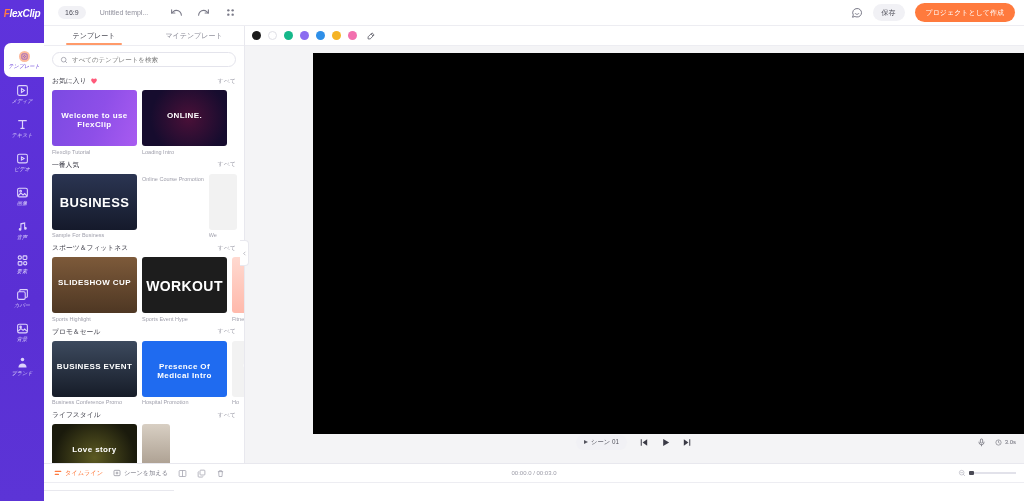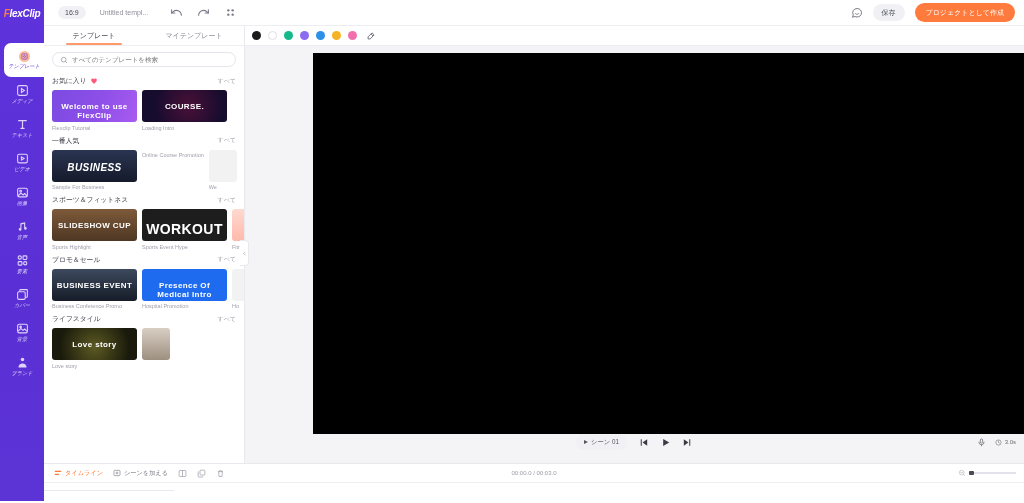--- a/index.html
+++ b/index.html
@@ -100,21 +100,21 @@
     display: flex; align-items: center; padding-right: 8px;
     margin-bottom: 4px; height: 10px;
   }
   .sec-title { font-size: 6.8px; color: #3b3b46; }
   .heart { margin-left: 4px; width: 8px; height: 8px; color: #ff5a7a; }
   .heart svg { width: 8px; height: 8px; display: block; }
   .sec-all { margin-left: auto; font-size: 6px; color: #9a9aa6; cursor: pointer; }
   .cards { display: flex; gap: 5px; }
   .card { cursor: pointer; flex: none; }
   .thumb {
-    width: 85px; height: 32px; border-radius: 3px; overflow: hidden;
+    width: 85px; height: 56px; border-radius: 3px; overflow: hidden;
     position: relative; background: #222;
   }
   .thumb.narrow { width: 40px; }
   .thumb.tall { width: 28px; }
   .card-label {
     font-size: 5.5px; color: #a0a0ac; margin-top: 2.5px;
     white-space: nowrap; overflow: hidden; max-width: 86px;
   }
   .thumb-txt {
     position: absolute; left: 0; right: 0; text-align: center;
@@ -394,35 +394,35 @@
           </div>
           <div class="cards">
             <div class="card">
               <div class="thumb t-tutorial">
                 <div class="thumb-txt" style="top: 38%; font-size: 8px;">Welcome to use FlexClip</div>
               </div>
               <div class="card-label">Flexclip Tutorial</div>
             </div>
             <div class="card">
               <div class="thumb t-loading">
-                <div class="thumb-txt" style="top: 38%; font-size: 8px;">COURSE.</div>
+                <div class="thumb-txt" style="top: 38%; font-size: 8px;">ONLINE.</div>
               </div>
               <div class="card-label">Loading Intro</div>
             </div>
           </div>
         </div>
         <div class="section">
           <div class="sec-head">
             <span class="sec-title">一番人気</span>
             <span class="sec-all">すべて</span>
           </div>
           <div class="cards">
             <div class="card">
               <div class="thumb t-business">
-                <div class="thumb-txt" style="top: 38%; font-size: 10px; font-style: italic;">BUSINESS</div>
+                <div class="thumb-txt" style="top: 38%; font-size: 13px;">BUSINESS</div>
               </div>
               <div class="card-label">Sample For Business</div>
             </div>
             <div class="card">
               <div class="card-label">Online Course Promotion</div>
             </div>
             <div class="card">
               <div class="thumb t-ha tall"></div>
               <div class="card-label">We</div>
             </div>

